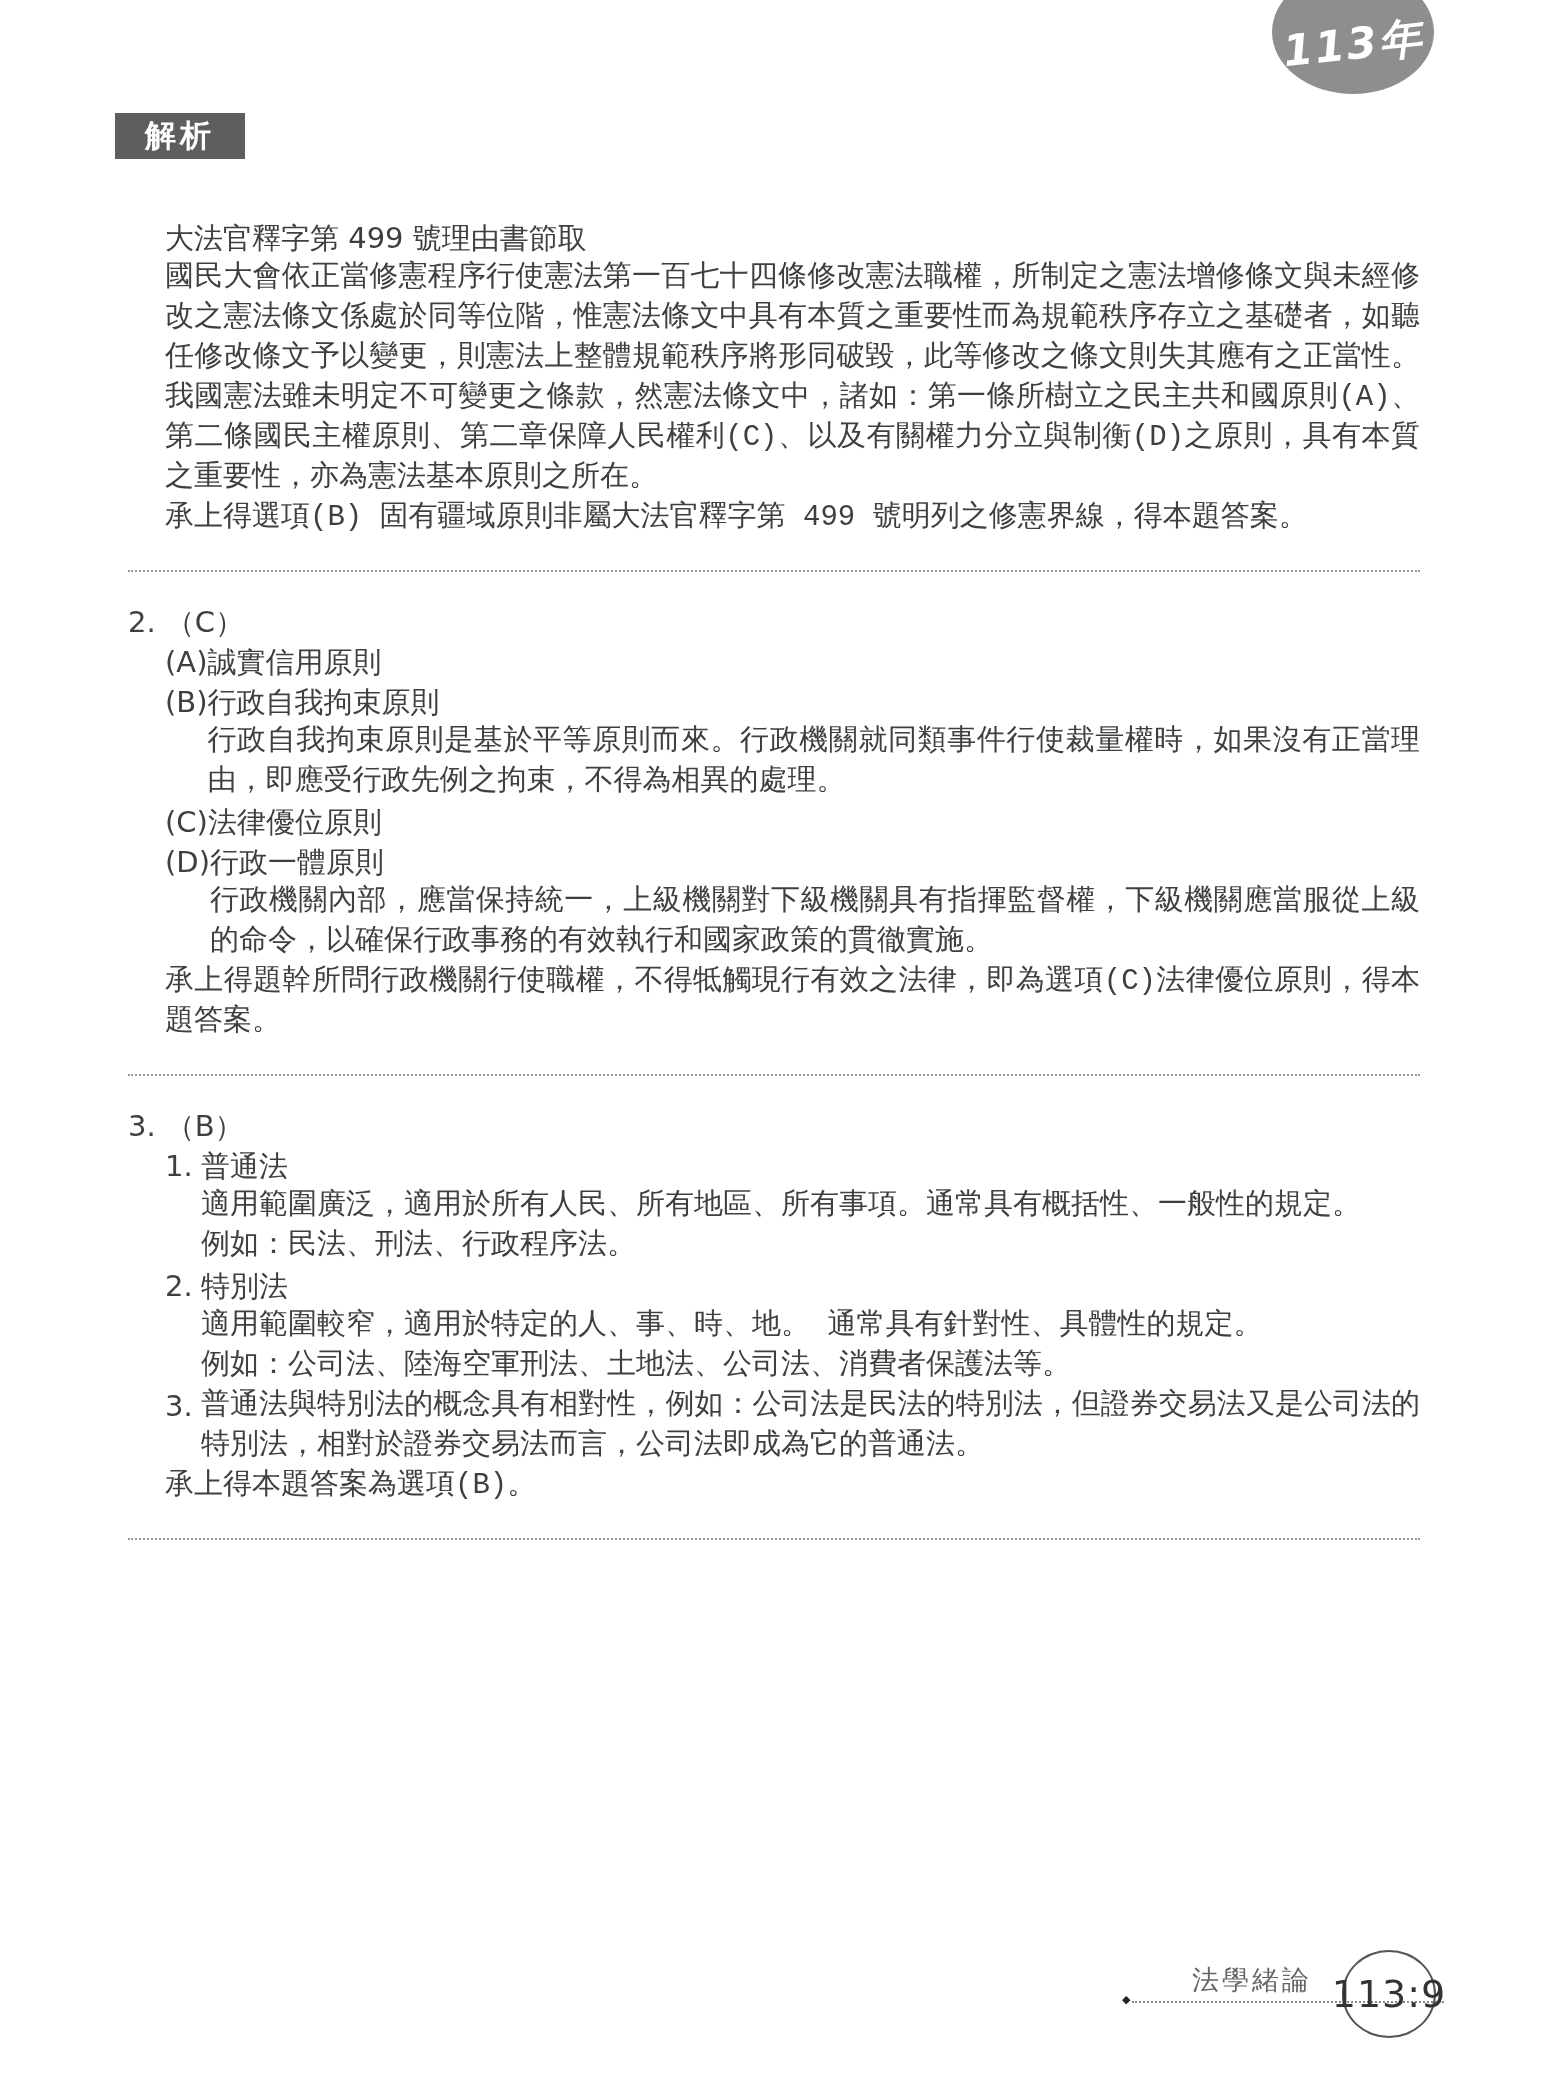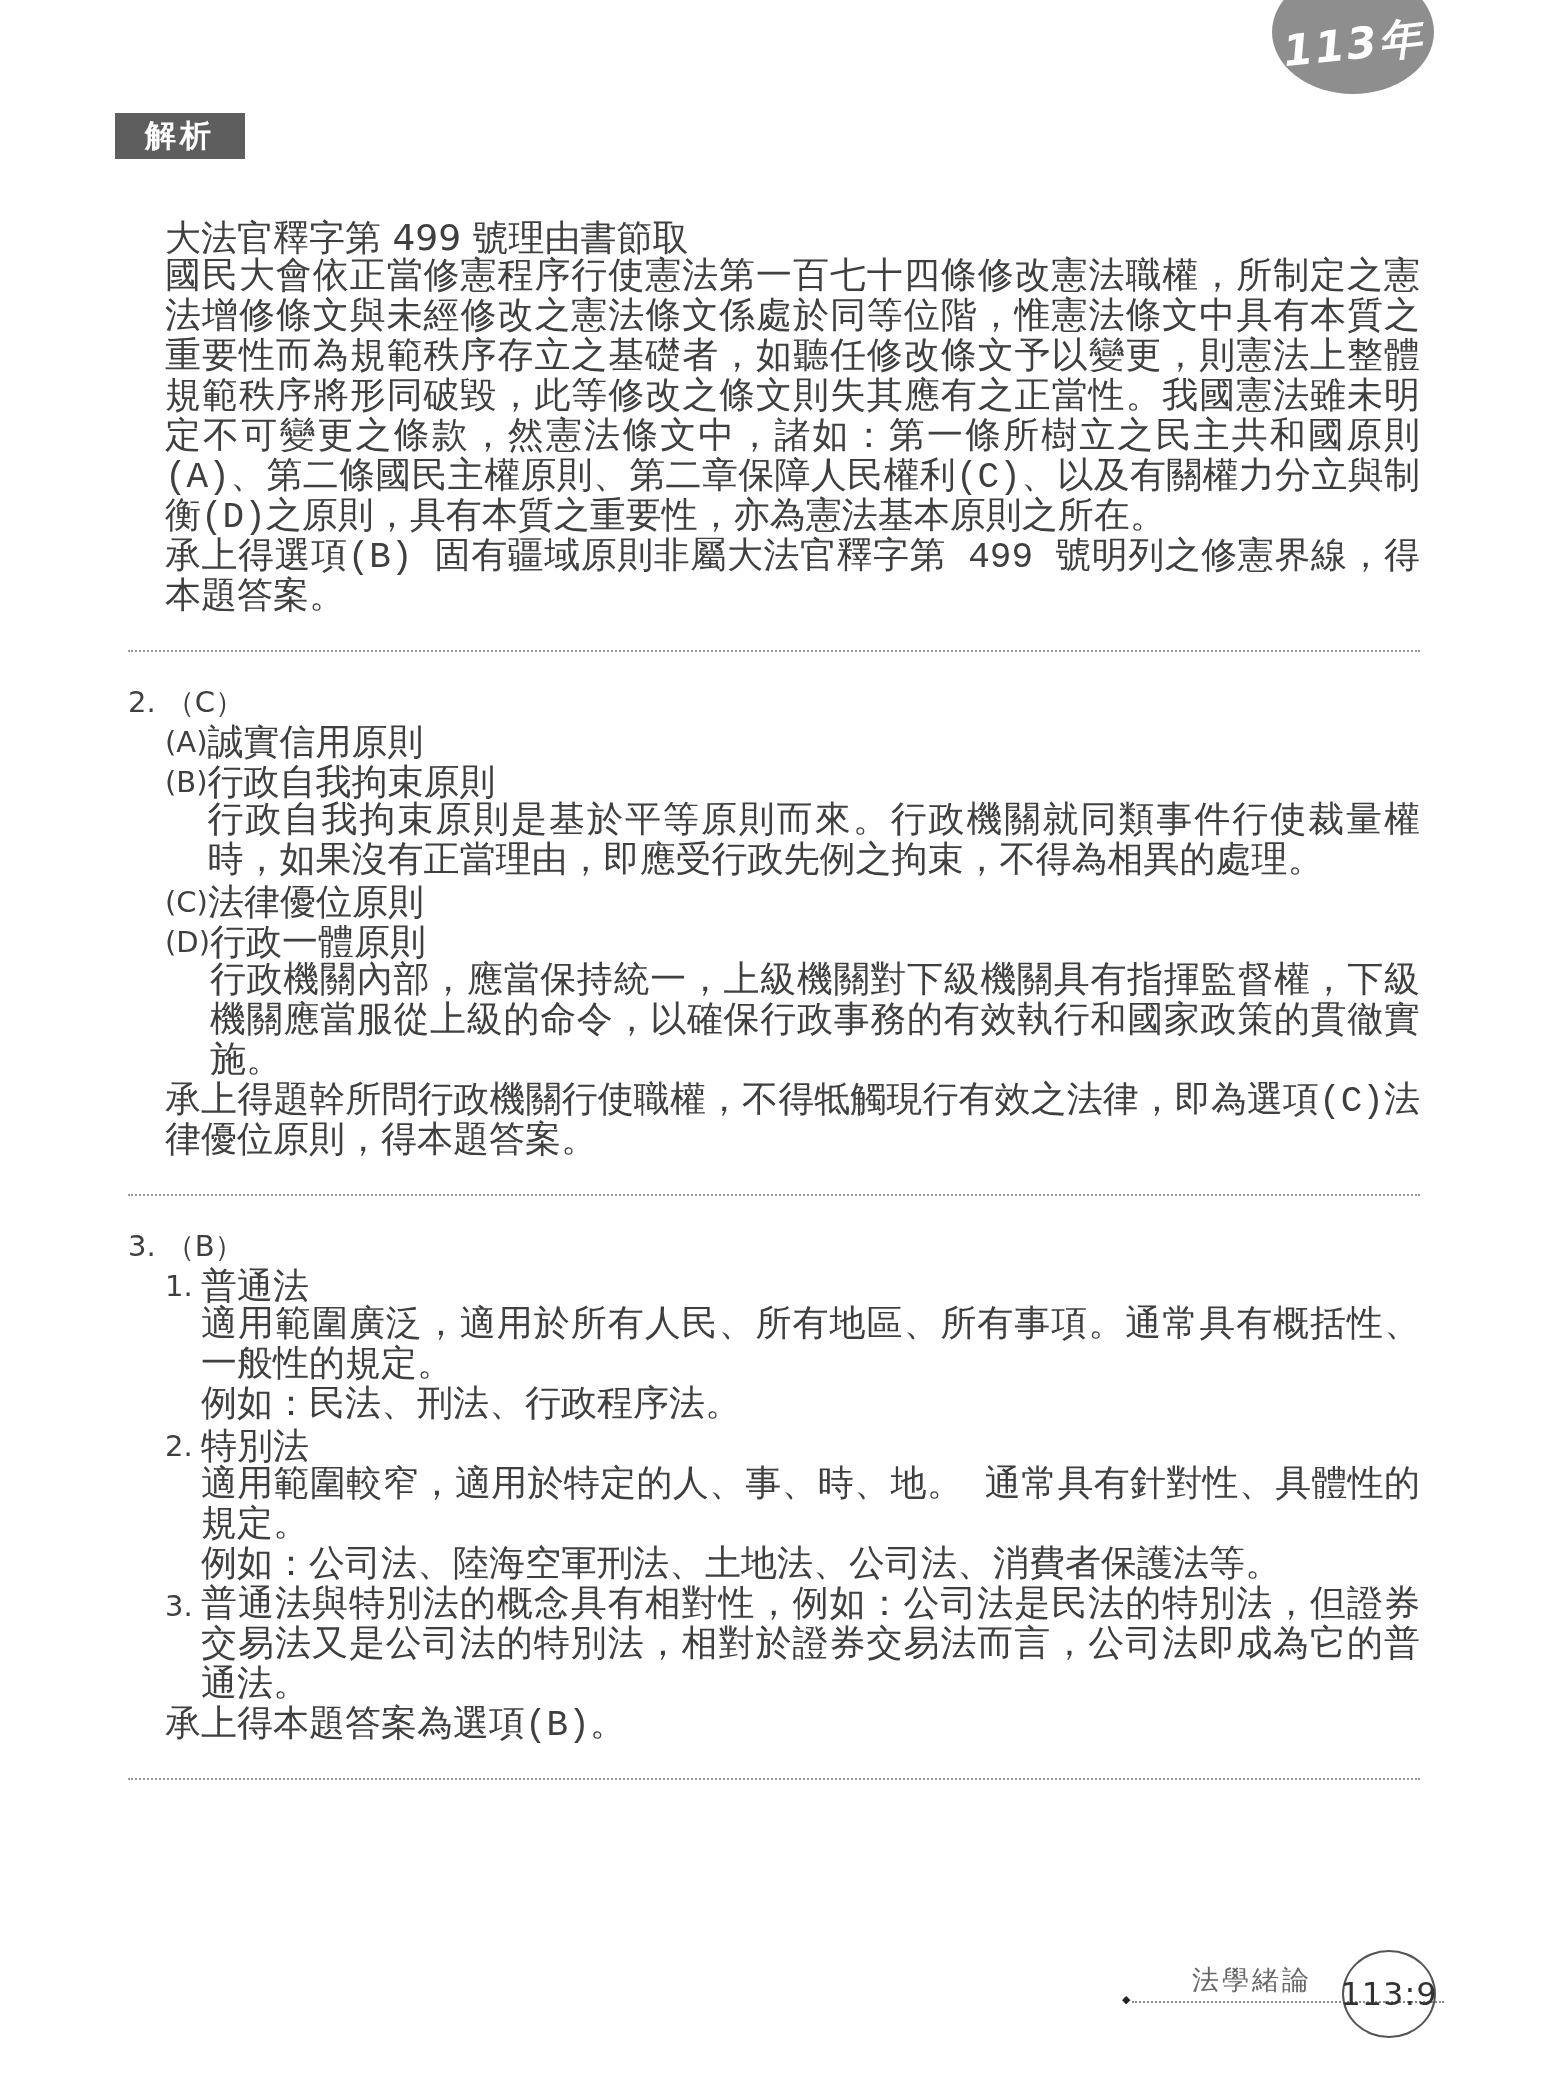--- a/index.html
+++ b/index.html
@@ -37,21 +37,21 @@
     position:absolute;left:115px;top:113px;
     min-width:97px;height:46px;
     background:var(--header_bg,#5e5e5e);
     display:flex;align-items:center;justify-content:center;
     padding:0 30px;box-sizing:border-box;
   }
   .analysis-box span{
     color:#ffffff;font-size:31px;font-weight:bold;letter-spacing:4px;
   }
   
-  p{margin:0;font-size:36px;line-height:40px;}
+  p{margin:0;font-size:29px;line-height:40px;}
   .just{text-align:justify;font-family:Liberation Mono, monospace;}
   .sec-head{font-size:29px;line-height:40px;white-space:nowrap;}
   .sec-ans{margin-left:10px;}
   .sec-body{margin-left:37px;}
   .sub{display:flex;}
   .sub-label{flex:0 0 42px;font-size:29px;line-height:40px;}
   .pt-label{flex:0 0 36px;font-size:29px;line-height:40px;}
   .sub-content{flex:1;min-width:0;}
   .dotted-sep{
     border-top:2px dotted #9a9a9a;
@@ -71,21 +71,21 @@
     font-size:11px;color:#222;line-height:11px;
   }
   .page-circle{
     position:absolute;left:1342px;top:1950px;
     width:94px;height:88px;
     border:2px solid #555;border-radius:50%;
     background:transparent;
     display:flex;align-items:center;justify-content:center;
     box-sizing:border-box;
   }
-  .page-circle span{font-size:32px;color:#333;letter-spacing:1px;}
+  .page-circle span{font-size:38px;color:#333;letter-spacing:1px;}
 </style>
 </head>
 <body>
 
 <div class="page">
 
   <div class="year-badge">
     <span>113年</span>
   </div>
 

